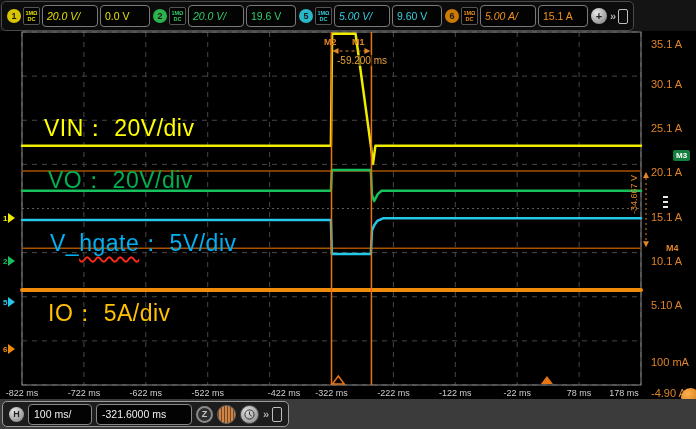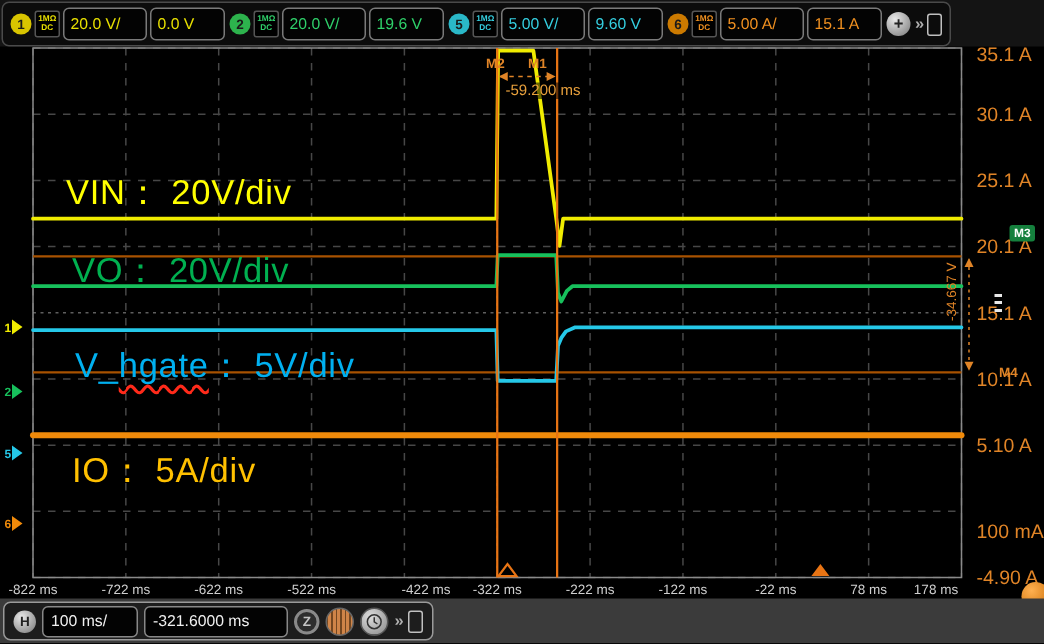--- a/index.html
+++ b/index.html
@@ -10,31 +10,31 @@
   .topbar-panel{position:absolute;left:1px;top:1px;height:28px;display:flex;align-items:center;
                 gap:3px;padding:0 5px;border:1px solid #4a4a4a;border-radius:5px;background:#0c0c0c;}
   .chgroup{display:flex;align-items:center;gap:2px;}
   .chcircle{width:14px;height:14px;border-radius:50%;display:flex;align-items:center;justify-content:center;
             font-size:9px;font-weight:bold;color:#1a1a1a;flex:0 0 auto;}
   .chbadge{width:15px;height:16px;border:1px solid #555;border-radius:2px;background:#000;
            display:flex;flex-direction:column;align-items:center;justify-content:center;line-height:6px;
            font-size:5.5px;font-weight:bold;flex:0 0 auto;}
   .chfield{height:20px;background:#030303;border:1px solid #7a7a7a;border-radius:4px;
            font-size:10.5px;line-height:20px;padding:0 4px;white-space:nowrap;}
-  .f-scale{width:46px;}
+  .f-scale{width:46px;font-style:italic;}
   .f-offset{width:40px;}
   .ch1c{background:#d8c400;} .ch2c{background:#2db34d;} .ch5c{background:#2ab8c8;} .ch6c{background:#cc7a00;}
   .ch1t{color:#e8e000;} .ch2t{color:#2fd06a;} .ch5t{color:#35cfe0;} .ch6t{color:#f09020;}
   .roundbtn{width:16px;height:16px;border-radius:50%;background:radial-gradient(circle at 35% 30%,#e8e8e8,#777);
             display:flex;align-items:center;justify-content:center;font-size:11px;font-weight:bold;color:#222;flex:0 0 auto;}
   .chevrons{color:#b0b0b0;font-size:11px;font-weight:bold;letter-spacing:-1px;}
   .phone-icon{width:8px;height:13px;border:1px solid #c0c0c0;border-radius:2px;}
   
   .plot-svg{position:absolute;left:0;top:0;}
-  .ytick{position:absolute;color:#e08427;font-size:13px;white-space:nowrap;transform:translateY(-50%);}
+  .ytick{position:absolute;color:#e08427;font-size:11px;white-space:nowrap;transform:translateY(-50%);margin-top:8px;}
   .xtick{position:absolute;color:#cfcfcf;font-size:9px;white-space:nowrap;transform:translateX(-50%);}
   .annot{position:absolute;font-size:23px;white-space:nowrap;letter-spacing:0.5px;}
   .an-vin{color:#ffff00;}
   .an-vo{color:#00b050;}
   .an-vhg{color:#00b0f0;}
   .an-io{color:#ffc000;}
   .squiggle{text-decoration:underline;text-decoration-style:wavy;text-decoration-color:#ff2a1a;
             text-decoration-thickness:1.5px;text-underline-offset:5px;}
   .cursor-label{position:absolute;color:#e08427;font-size:9px;font-weight:bold;}
   .meas-text{position:absolute;color:#e8a03c;font-size:10px;white-space:nowrap;background:rgba(0,0,0,.55);padding:0 2px;}

